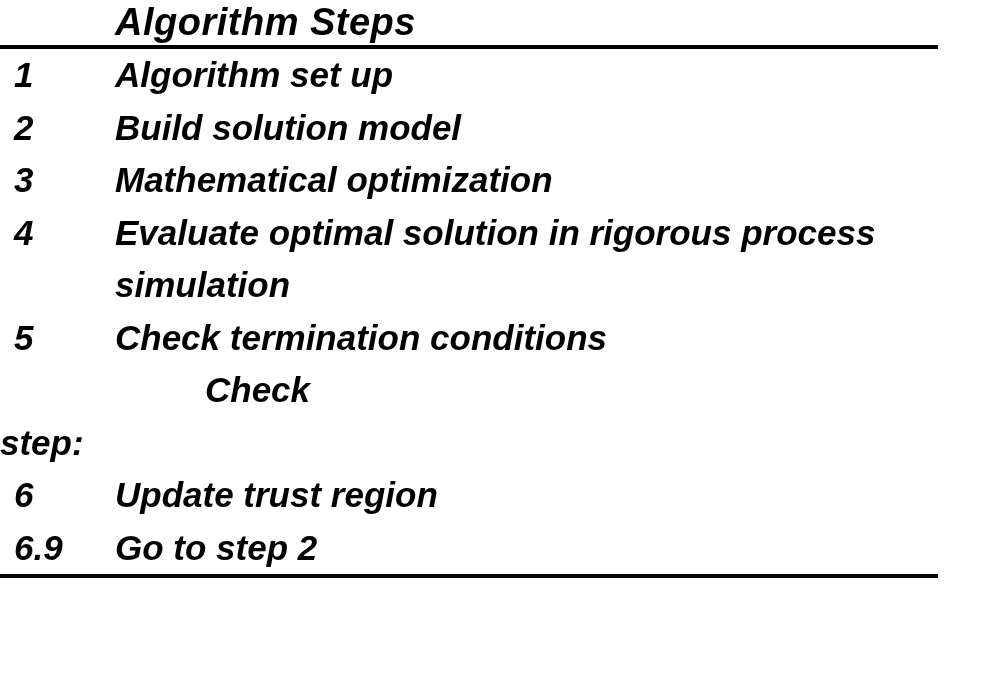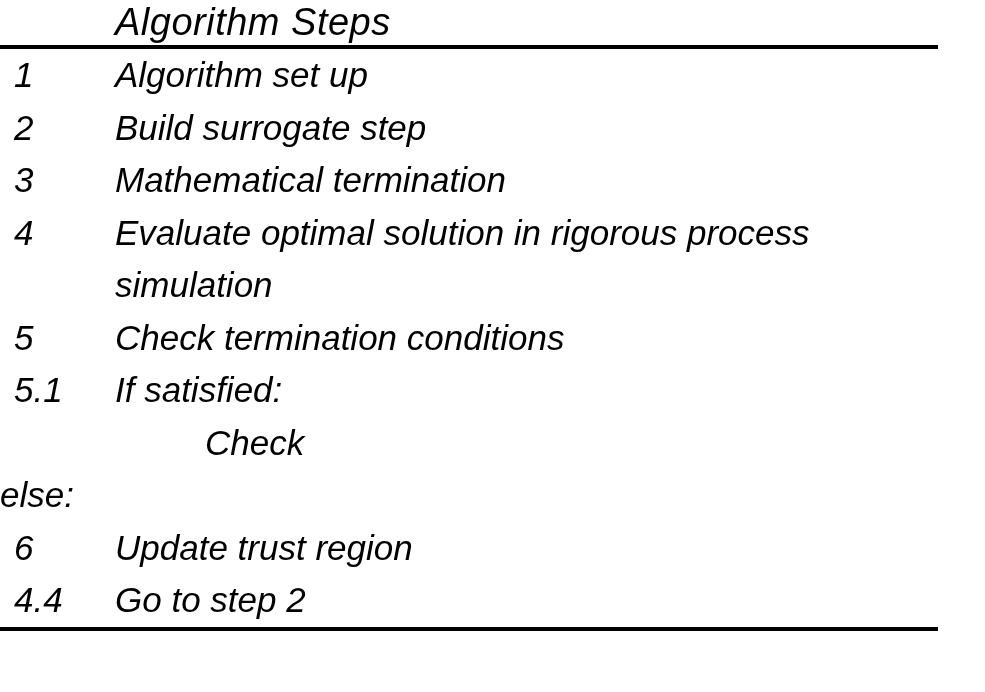--- a/index.html
+++ b/index.html
@@ -7,21 +7,21 @@
     padding: 0;
     background: #ffffff;
   }
   .page {
     position: relative;
     width: 985px;
     height: 692px;
     background: #ffffff;
     color: #000000;
     font-family: "Liberation Sans", sans-serif;
-    font-weight: normal;
+    font-weight: bold;
     font-style: italic;
     overflow: hidden;
   }
   .header {
     height: 45px;
     line-height: 45px;
     padding-left: 115px;
     font-size: 38px;
     letter-spacing: 0.5px;
   }
@@ -67,61 +67,57 @@
 
   <div class="rows">
 
     <div class="row">
       <div class="num">1</div>
       <div class="text">Algorithm set up</div>
     </div>
 
     <div class="row">
       <div class="num">2</div>
-      <div class="text">Build surrogate step</div>
+      <div class="text">Build solution model</div>
     </div>
 
     <div class="row">
       <div class="num">3</div>
-      <div class="text">Mathematical termination</div>
+      <div class="text">Mathematical optimization</div>
     </div>
 
     <div class="row">
       <div class="num">4</div>
       <div class="text">Evaluate optimal solution in rigorous process
 simulation</div>
     </div>
 
     <div class="row">
       <div class="num">5</div>
       <div class="text">Check termination conditions</div>
     </div>
 
-    <div class="row">
-      <div class="num">5.1</div>
-      <div class="text">If satisfied:</div>
-    </div>
 
     <div class="row">
       <div class="num"></div>
       <div class="text indent">Check</div>
     </div>
 
     <div class="row">
-      <div class="text">else:</div>
+      <div class="text">step:</div>
     </div>
 
 
     <div class="row">
       <div class="num">6</div>
       <div class="text">Update trust region</div>
     </div>
 
     <div class="row">
-      <div class="num">4.4</div>
+      <div class="num">6.9</div>
       <div class="text">Go to step 2</div>
     </div>
 
   </div>
 
   <div class="rule"></div>
 
 </div>
 
 </body></html>

